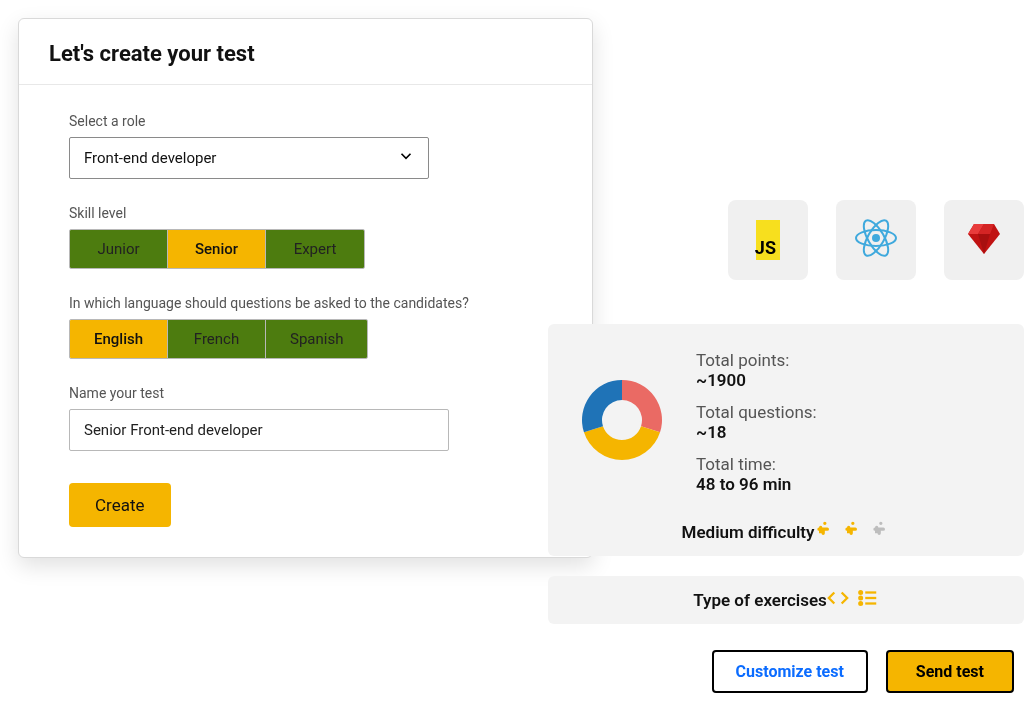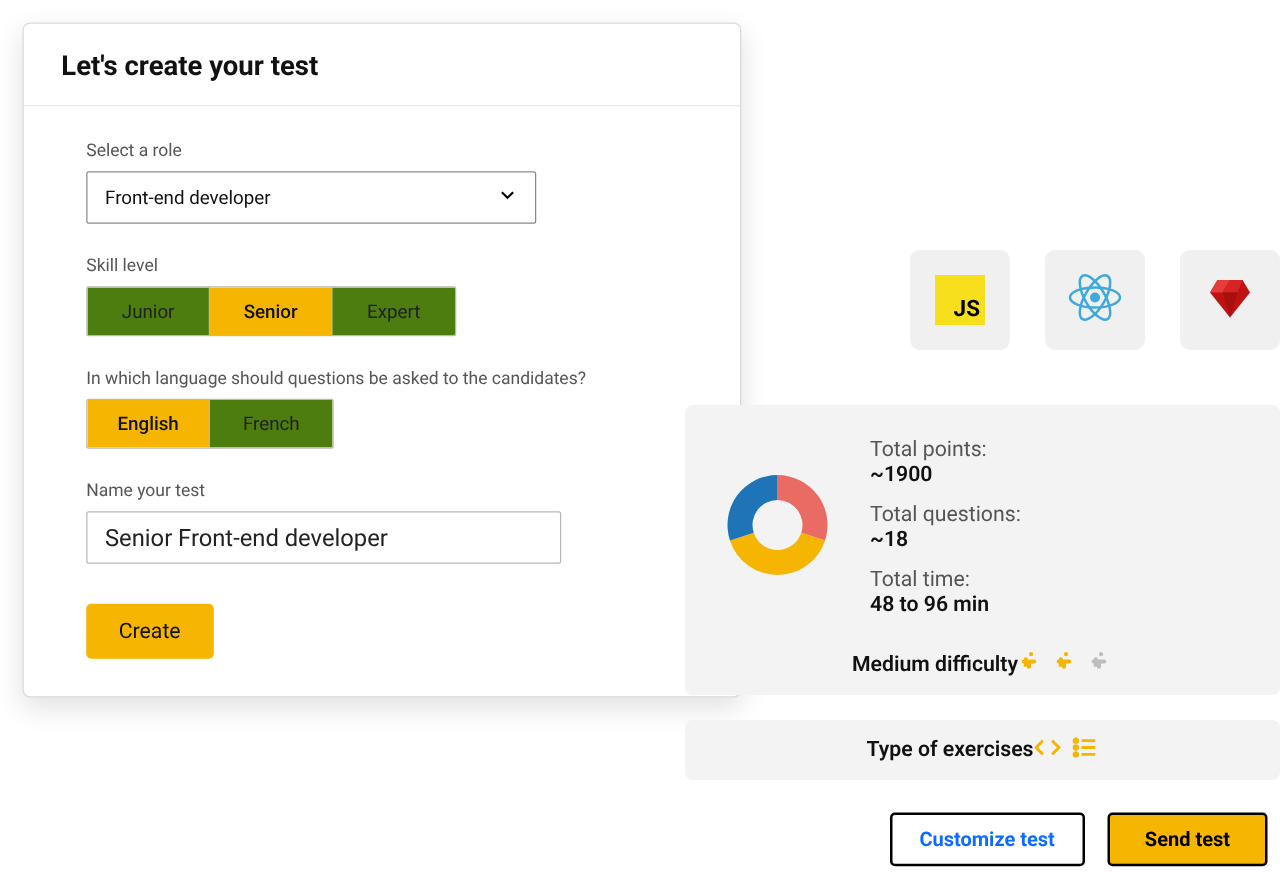--- a/index.html
+++ b/index.html
@@ -69,21 +69,21 @@
   .seg-btn:last-child { border-right: none; }
   .seg-btn.active { background: #f5b500; color: #111; font-weight: 500; }
 
   .text-input {
     width: 380px;
     height: 42px;
     border: 1px solid #b8b8b8;
     border-radius: 2px;
     background: #fff;
     padding: 0 14px;
-    font-size: 19px;
+    font-size: 15px;
     color: #222;
   }
 
   .create-btn {
     background: #f5b500;
     border: none;
     border-radius: 4px;
     padding: 12px 26px;
     font-size: 17px;
     color: #111;
@@ -98,21 +98,21 @@
     display: flex; gap: 28px;
     padding-right: 0;
   }
   .tech {
     width: 80px; height: 80px;
     background: #f0f0f0;
     border-radius: 8px;
     display: flex; align-items: center; justify-content: center;
   }
   .js-badge {
-    width: 40px; height: 40px;
+    width: 24px; height: 40px;
     background: #f7df1e;
     display: flex; align-items: flex-end; justify-content: flex-end;
     font-weight: 700; font-size: 18px; color: #000;
     padding: 2px 4px;
   }
 
   .summary-card {
     position: absolute;
     left: 548px; top: 324px;
     width: 476px;
@@ -207,20 +207,21 @@
         <button class="seg-btn active">Senior</button>
         <button class="seg-btn">Expert</button>
       </div>
     </div>
 
     <div class="field">
       <div class="field-label">In which language should questions be asked to the candidates?</div>
       <div class="seg">
         <button class="seg-btn active">English</button>
         <button class="seg-btn">French</button>
+        <button class="seg-btn">Spanish</button>
       </div>
     </div>
 
     <div class="field">
       <div class="field-label">Name your test</div>
       <input class="text-input" value="Senior Front-end developer" style="">
     </div>
 
     <button class="create-btn">Create</button>
   </div>

